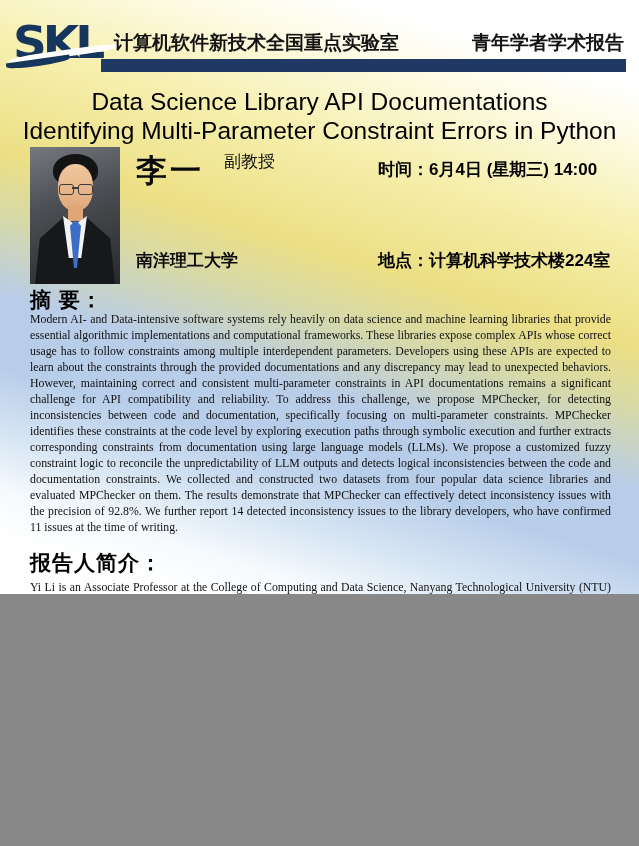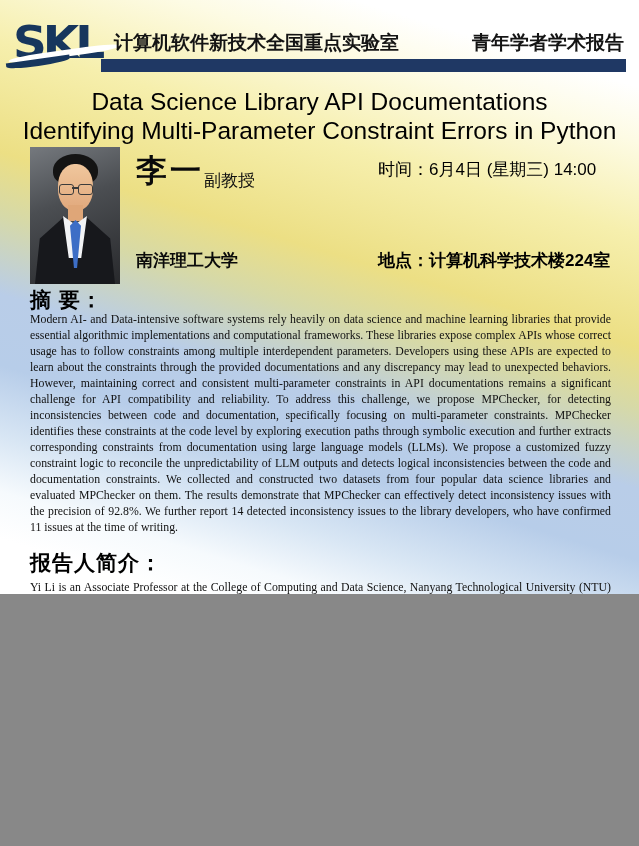--- a/index.html
+++ b/index.html
@@ -37,24 +37,24 @@
              border:1.5px solid #3b3b3b; border-radius:3px; }
   .ph-glass-l { left:29px; } .ph-glass-r { left:48px; }
   .ph-bridge { position:absolute; left:42px; top:40px; width:7px; height:1.5px; background:#3b3b3b; }
   .ph-neck { position:absolute; left:38px; top:58px; width:15px; height:16px; background:#dfa678; }
   .ph-suit { position:absolute; left:5px; top:70px; width:80px; height:67px; background:#17181c;
              clip-path:polygon(0 100%, 6% 32%, 36% 0, 50% 14%, 64% 0, 94% 32%, 100% 100%); }
   .ph-shirt { position:absolute; left:33px; top:69px; width:24px; height:42px; background:#f2f3f5;
              clip-path:polygon(0 0, 50% 20%, 100% 0, 76% 100%, 24% 100%); }
   .ph-tie { position:absolute; left:40px; top:73px; width:11px; height:48px; background:#3d6ec6;
              clip-path:polygon(50% 0, 100% 12%, 64% 100%, 36% 100%, 0 12%); }
-  .name-row { position:absolute; left:136px; top:150px; display:flex; align-items:flex-end; }
+  .name-row { position:absolute; left:136px; top:150px; display:flex; align-items:flex-start; gap:20px; }
   .speaker-name { font-size:31px; font-weight:bold; color:#0a0a0a; letter-spacing:3px; }
   .speaker-title { font-size:17px; color:#111; }
-  .time-row { position:absolute; left:378px; top:158px; font-size:17px; font-weight:normal; color:#000; }
+  .time-row { position:absolute; left:378px; top:158px; font-size:17px; font-weight:bold; color:#000; }
   .affil-row { position:absolute; left:136px; top:249px; font-size:17px; font-weight:bold; color:#0a0a0a; }
   .loc-row { position:absolute; left:378px; top:249px; font-size:17px; font-weight:bold; color:#000; }
   
   .sec-heading { position:absolute; left:30px; font-size:21px; font-weight:bold; color:#000; letter-spacing:1px; }
   .abstract-heading { top:286px; }
   .abstract-body { position:absolute; left:30px; top:311px; width:581px; text-align:justify;
                    font-family:"Liberation Serif", serif; font-size:11.8px; line-height:16px; color:#101010; }
   .bio-heading { top:549px; }
   .bio-body { position:absolute; left:30px; top:579px; width:581px; text-align:justify;
               font-family:"Liberation Serif", serif; font-size:11.8px; line-height:16.8px; color:#101010; }

